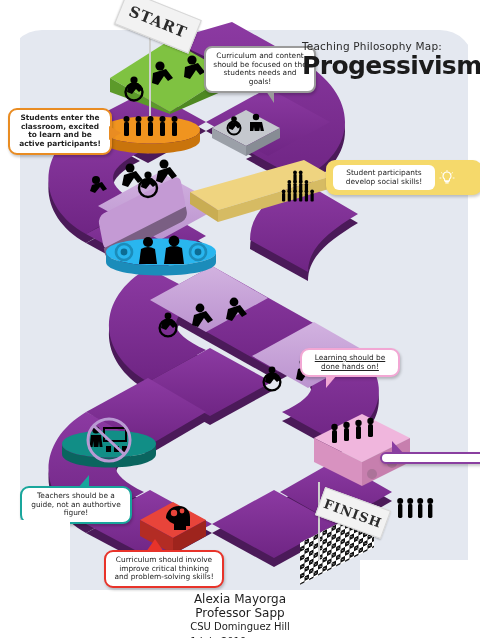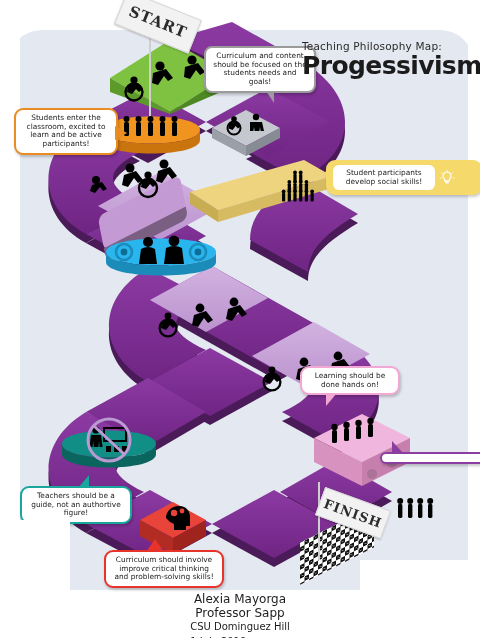--- a/index.html
+++ b/index.html
@@ -354,42 +354,42 @@
           <circle cx="36.2" cy="7" r="3"></circle>
       </g>
     </svg>
   </div>
 
   <div class="callout c-grey" style="left:204px;top:46px;width:96px;">
     <span>Curriculum and content should be focused on the students needs and goals!</span>
     <span class="tail" style="left:60px;bottom:-12px;border-left:8px solid transparent;border-right:0 solid transparent;border-top:12px solid #9b9b9b;"></span>
   </div>
 
-  <div class="callout c-orange" style="left:14px;top:108px;width:88px;">
+  <div class="callout c-orange" style="left:8px;top:108px;width:88px;font-weight:bold;">
     <span>Students enter the classroom, excited to learn and be active participants!</span>
     <span class="tail" style="right:-11px;top:16px;border-top:7px solid transparent;border-bottom:7px solid transparent;border-left:12px solid #e98c22;"></span>
   </div>
 
   <div class="callout-yellow" style="left:326px;top:160px;width:142px;">
     <div class="inner" style="flex:1;">Student participants develop social skills!</div>
     <svg class="lightbulb" viewBox="0 0 24 24">
       <path d="M12,3 a6,6 0 0 0 -3.6,10.8 l0,2.2 l7.2,0 l0,-2.2 A6,6 0 0 0 12,3 Z M9.4,17.4 l5.2,0 M10.2,19.4 l3.6,0" fill="none" stroke="#ffffff" stroke-width="1.6" stroke-linecap="round"></path>
       <g stroke="#ffffff" stroke-width="1.3" stroke-linecap="round">
         <line x1="12" y1="0.6" x2="12" y2="2"></line>
           <line x1="3.6" y1="4" x2="4.7" y2="5"></line>
         <line x1="20.4" y1="4" x2="19.3" y2="5"></line>
           <line x1="1.4" y1="12" x2="2.9" y2="12"></line>
         <line x1="22.6" y1="12" x2="21.1" y2="12"></line>
       </g>
     </svg>
     <span class="tail" style="left:16px;bottom:-14px;border-right:16px solid transparent;border-top:16px solid #f5d96b;"></span>
   </div>
 
 
-  <div class="callout c-pink" style="left:300px;top:366px;width:84px;">
+  <div class="callout c-pink" style="left:300px;top:348px;width:84px;text-decoration:underline;">
     <span>Learning should be done hands on!</span>
     <span class="tail" style="left:24px;bottom:-13px;border-right:11px solid transparent;border-top:13px solid #f2a7d4;"></span>
   </div>
 
   <div class="callout c-purple" style="left:380px;top:452px;width:92px;">
     <span class="tail" style="left:10px;top:-13px;border-right:12px solid transparent;border-bottom:13px solid #8a3fa0;"></span>
   </div>
 
   <div class="callout c-teal" style="left:20px;top:486px;width:96px;">
     <span>Teachers should be a guide, not an authortive figure!</span>

